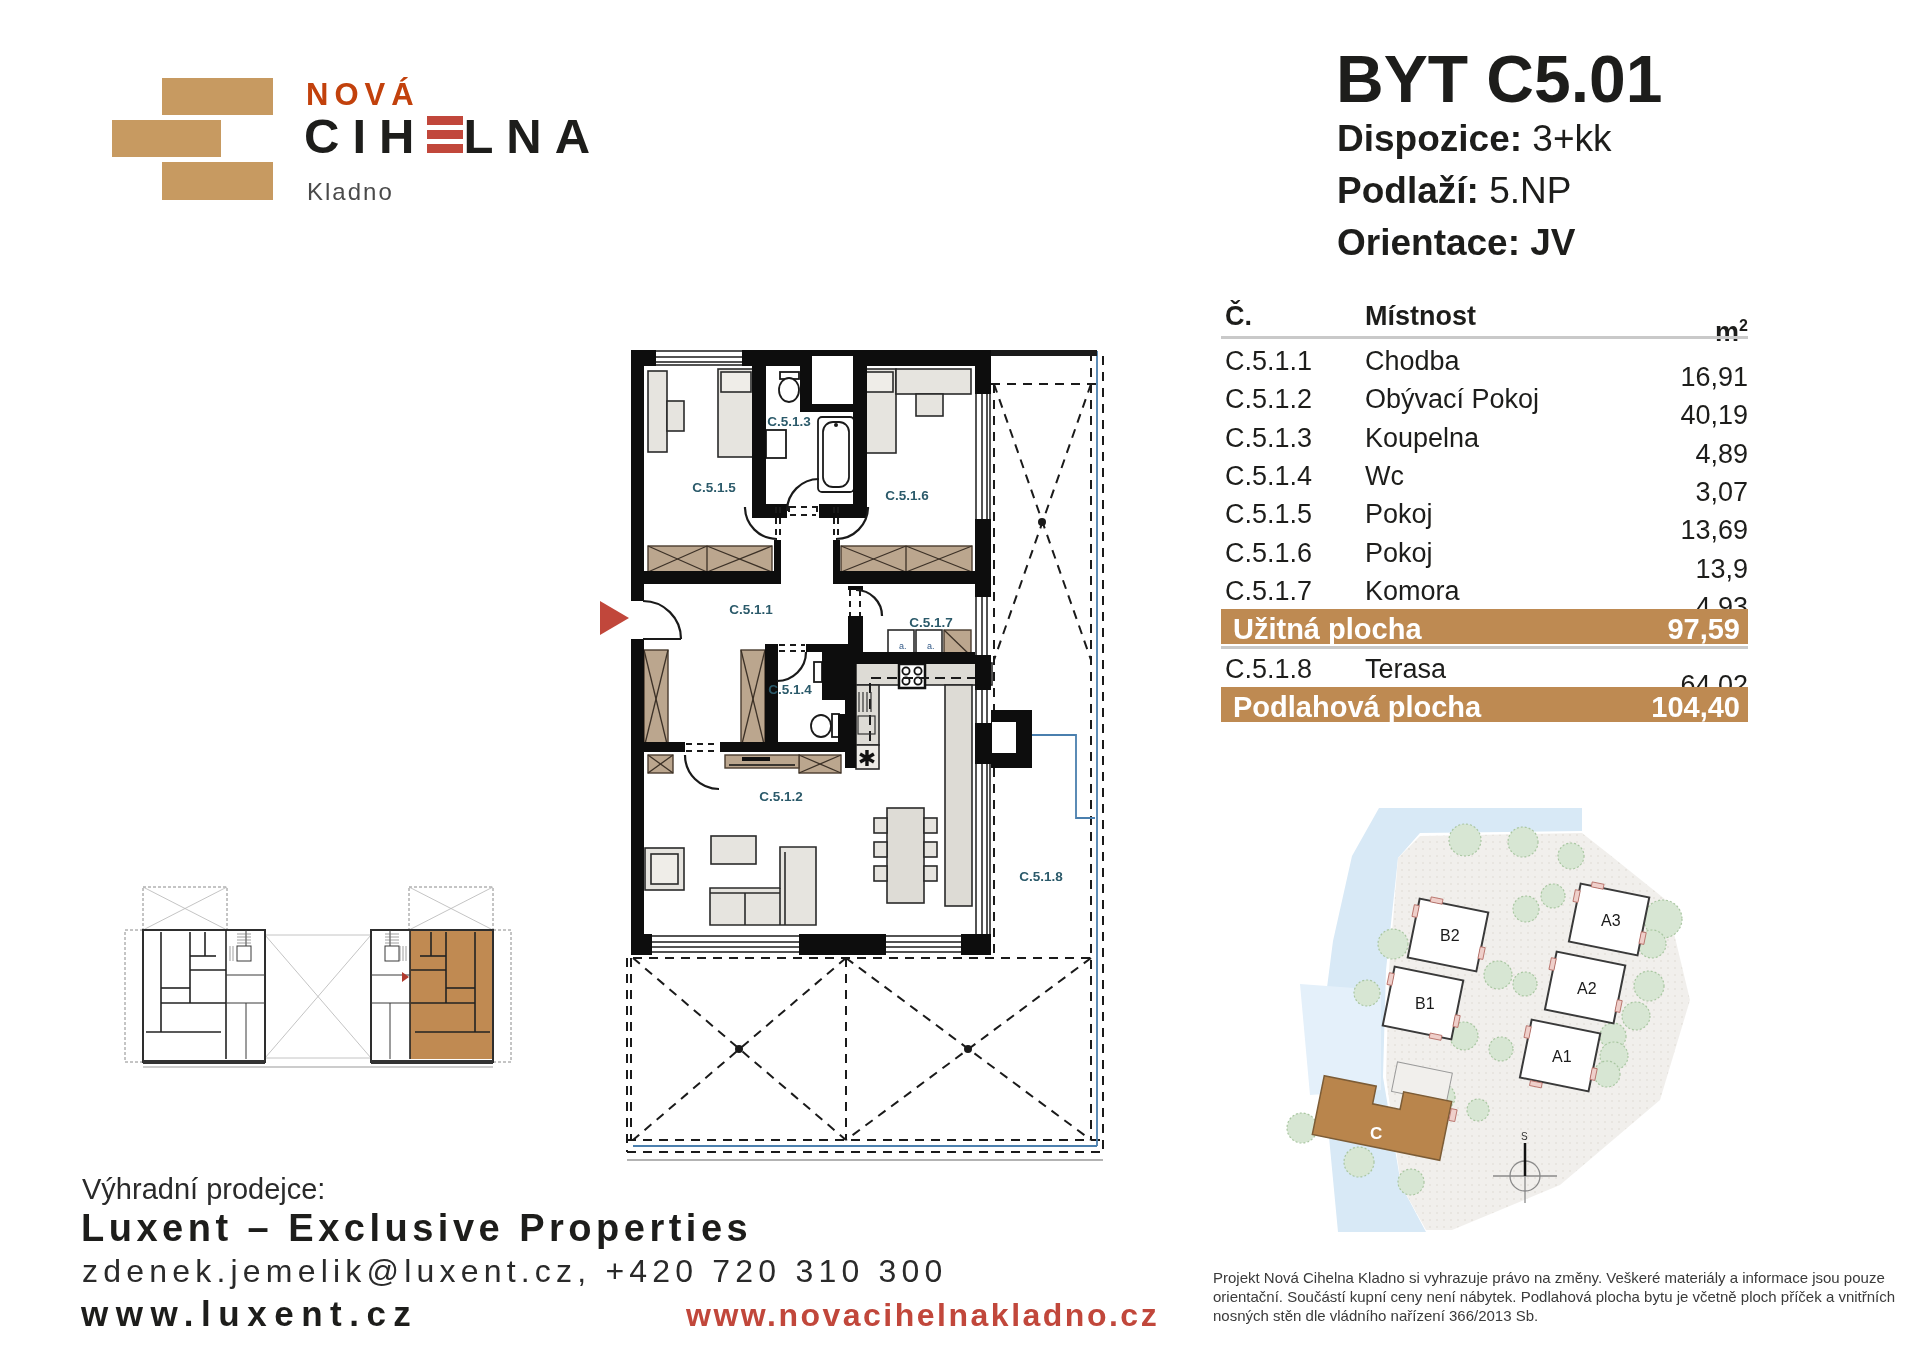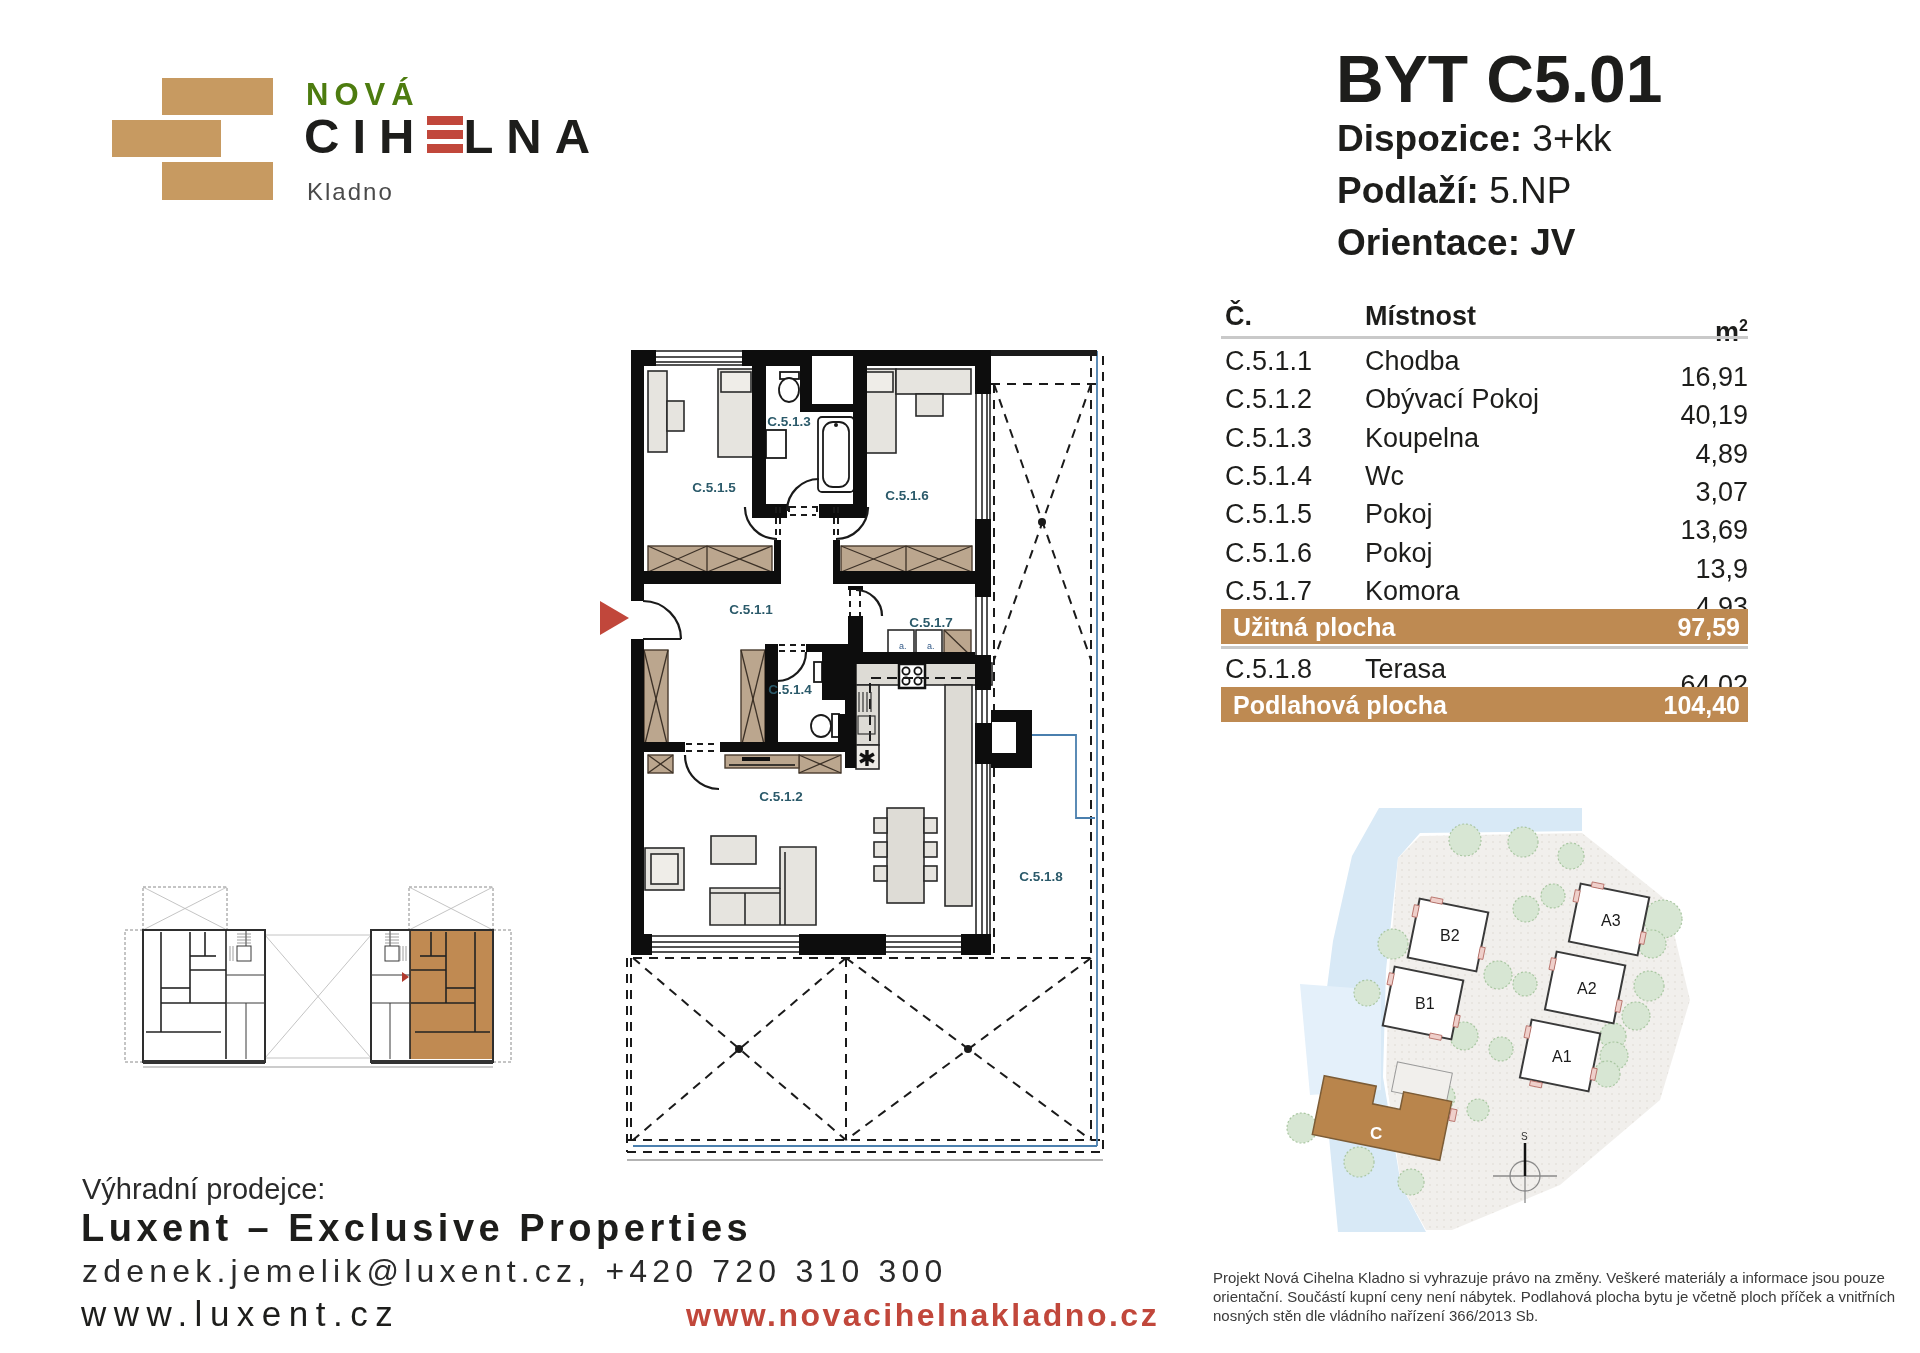--- a/index.html
+++ b/index.html
@@ -1,42 +1,42 @@
 <!DOCTYPE html>
 <html><head>
 <meta charset="utf-8">
 <style>
   html,body{margin:0;padding:0;}
   body{width:1920px;height:1353px;position:relative;font-family:"Liberation Sans",sans-serif;background:#fff;overflow:hidden;color:#1d1d1b;}
   .abs{position:absolute;}
   .b{font-weight:bold;}
   
   .brick{position:absolute;background:#C79A61;}
-  .nova{position:absolute;left:306px;top:77px;font-size:31px;font-weight:bold;letter-spacing:6px;color:#4d7c0f;}
+  .nova{position:absolute;left:306px;top:77px;font-size:31px;font-weight:bold;letter-spacing:6px;color:#c2410c;}
   .cihelna{position:absolute;left:304px;top:108px;font-size:49px;font-weight:bold;letter-spacing:13px;color:#1d1d1b;}
   .kladno{position:absolute;left:307px;top:178px;font-size:24px;letter-spacing:2px;color:#4a4a4a;}
   .ebars{display:inline-block;position:relative;width:36px;height:40px;}
   .ebars span{position:absolute;left:0;width:36px;height:9px;background:#C1473B;}
   
   .byt{position:absolute;left:1336px;top:41px;font-size:66px;font-weight:bold;color:#1d1d1b;letter-spacing:0px;}
   .hline{position:absolute;left:1337px;font-size:37px;color:#1d1d1b;}
   .hline .v{font-weight:normal;}
   
   .trow{position:absolute;left:1222px;width:526px;font-size:27px;}
   .trow .c1{position:absolute;left:3px;top:0;}
   .trow .c2{position:absolute;left:143px;top:0;}
   .trow .c3{position:absolute;right:0;top:16px;}
-  .bar{position:absolute;left:1221px;width:527px;height:35px;background:#BE8A52;color:#fff;font-weight:bold;font-size:25px;}
+  .bar{position:absolute;left:1221px;width:527px;height:35px;background:#BE8A52;color:#fff;font-weight:bold;font-size:29px;}
   .bar .t{position:absolute;left:12px;top:4px;}
   .bar .v{position:absolute;right:8px;top:4px;}
   
   .bl1{position:absolute;left:82px;top:1173px;font-size:29px;color:#2a2a2a;}
   .bl2{position:absolute;left:81px;top:1207px;font-size:38px;font-weight:bold;color:#1d1d1b;letter-spacing:4.5px;}
   .bl3{position:absolute;left:82px;top:1253px;font-size:32px;color:#2a2a2a;letter-spacing:5.2px;}
-  .bl4{position:absolute;left:81px;top:1294px;font-size:35px;font-weight:normal;color:#1d1d1b;letter-spacing:7.5px;}
+  .bl4{position:absolute;left:81px;top:1294px;font-size:35px;font-weight:bold;color:#1d1d1b;letter-spacing:7.5px;}
   .redlink{position:absolute;left:686px;top:1297px;font-size:32px;font-weight:bold;color:#C1473B;letter-spacing:2.5px;}
   .disc{position:absolute;left:1213px;top:1268px;width:688px;font-size:15px;line-height:19px;color:#3a3a3a;}
 </style>
 </head>
 <body>
 
   <div class="brick" style="left:162px;top:78px;width:111px;height:37px;"></div>
   <div class="brick" style="left:112px;top:120px;width:109px;height:37px;"></div>
   <div class="brick" style="left:162px;top:162px;width:111px;height:38px;"></div>
   <div class="nova">NOVÁ</div>

